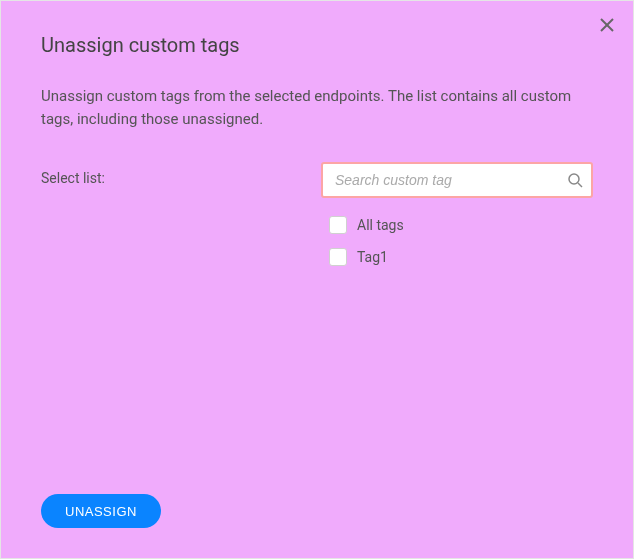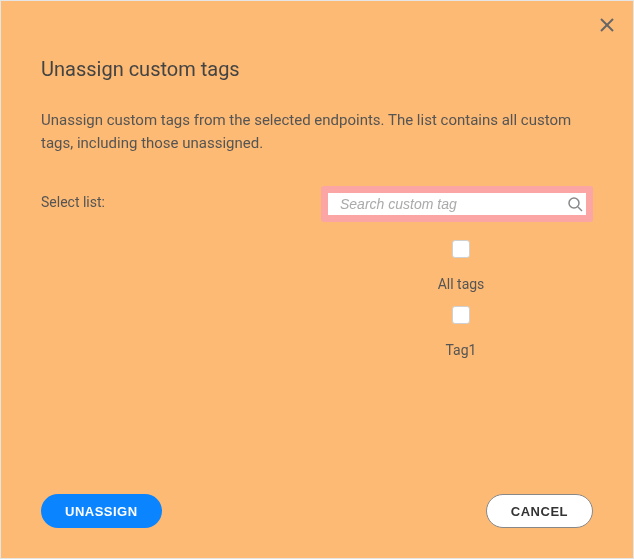--- a/index.html
+++ b/index.html
@@ -11,22 +11,22 @@
       font-family: -apple-system, BlinkMacSystemFont, "Segoe UI", Roboto, Helvetica, Arial, sans-serif;
       background: #fff;
       width: 634px;
       height: 559px;
       position: relative;
     }
     .dialog {
       width: 634px;
       height: 559px;
       border: 1px solid #e5e5e5;
-      background: #fdba74;
-      padding: 56px 40px 30px 40px;
+      background: #f0abfc;
+      padding: 32px 40px 30px 40px;
       position: relative;
       display: flex;
       flex-direction: column;
     }
     .close-btn {
       position: absolute;
       top: 14px;
       right: 16px;
       width: 20px;
       height: 20px;
@@ -68,21 +68,21 @@
       flex: 1;
     }
     .search-box {
       position: relative;
       width: 100%;
       margin-bottom: 18px;
     }
     .search-input {
       width: 100%;
       height: 36px;
-      border: 7px solid #fca5a5;
+      border: 2px solid #fca5a5;
       border-radius: 3px;
       padding: 0 36px 0 12px;
       font-size: 14px;
       font-style: italic;
       color: #333;
       outline: none;
     }
     .search-input::placeholder {
       color: #aaa;
       font-style: italic;
@@ -98,23 +98,22 @@
     }
     .tag-list {
       display: flex;
       flex-direction: column;
       gap: 14px;
       padding-left: 8px;
     }
     .tag-item {
       display: flex;
       align-items: center;
-      gap: 18px;
+      gap: 10px;
       cursor: pointer;
-      flex-direction: column;
     }
     .checkbox {
       width: 18px;
       height: 18px;
       border: 1px solid #d0d0d0;
       border-radius: 3px;
       background: #fff;
       display: flex;
       align-items: center;
       justify-content: center;
@@ -139,21 +138,21 @@
       margin-top: auto;
       display: flex;
       justify-content: space-between;
       align-items: center;
     }
     .btn {
       height: 34px;
       padding: 0 24px;
       border-radius: 17px;
       font-size: 13px;
-      font-weight: 700;
+      font-weight: 400;
       letter-spacing: 0.5px;
       cursor: pointer;
       display: inline-flex;
       align-items: center;
       justify-content: center;
       margin-top: 34px;
     }
     .btn-primary {
       background: #0a84ff;
       color: #fff;
@@ -205,16 +204,15 @@
           <span class="tag-label">Tag1</span>
         </div>
 
 
       </div>
     </div>
   </div>
 
   <div class="footer">
     <button class="btn btn-primary">UNASSIGN</button>
-    <button class="btn btn-secondary">CANCEL</button>
   </div>
 
 </div>
 
 </body></html>

